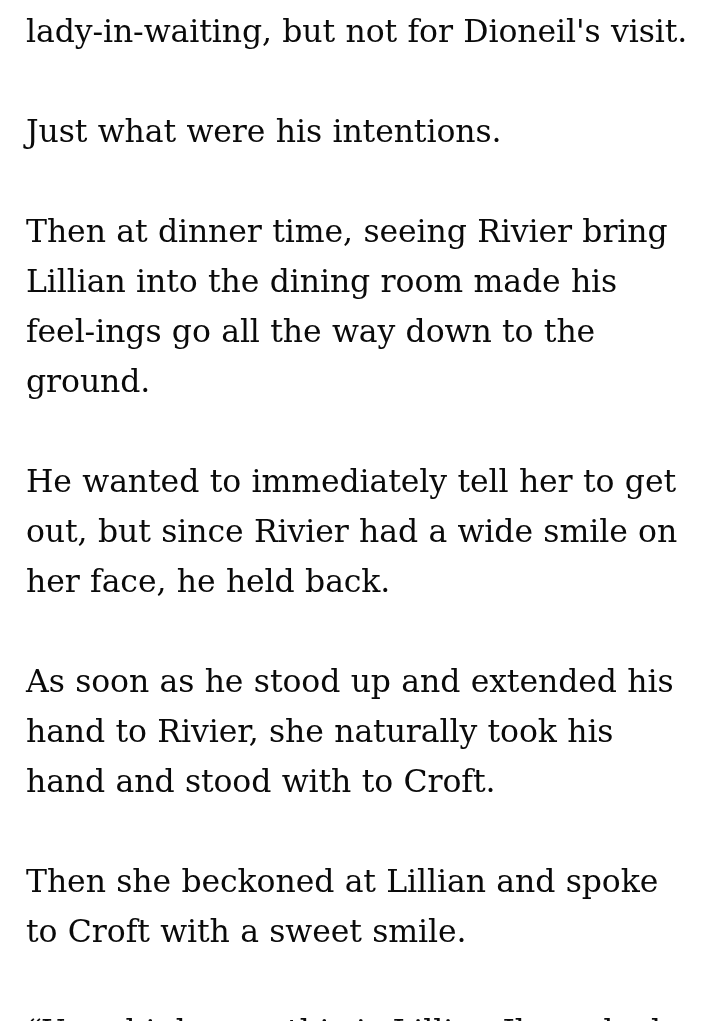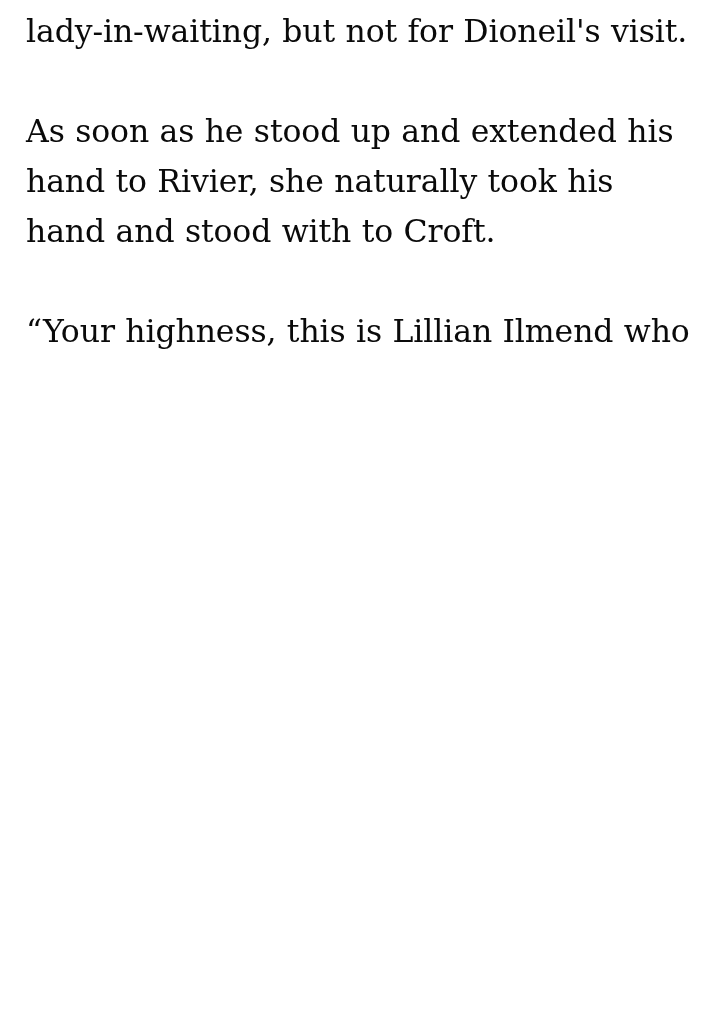--- a/index.html
+++ b/index.html
@@ -44,16 +44,20 @@
   .para:last-child {
     margin-bottom: 0;
   }
 </style>
 </head>
 <body>
 
 <div id="reader">
   <div class="page-body">
     <p class="para clipped">because Rivier had taken her in as her lady-in-waiting, but not for Dioneil's visit.</p>
+    <p class="para">Just what were his intentions.</p>
+    <p class="para">Then at dinner time, seeing Rivier bring Lillian into the dining room made his feel-ings go all the way down to the ground.</p>
+    <p class="para">He wanted to immediately tell her to get out, but since Rivier had a wide smile on her face, he held back.</p>
     <p class="para">As soon as he stood up and extended his hand to Rivier, she naturally took his hand and stood with to Croft.</p>
+    <p class="para">Then she beckoned at Lillian and spoke to Croft with a sweet smile.</p>
     <p class="para">“Your highness, this is Lillian Ilmend who</p>
   </div>
 </div>
 
 </body></html>

